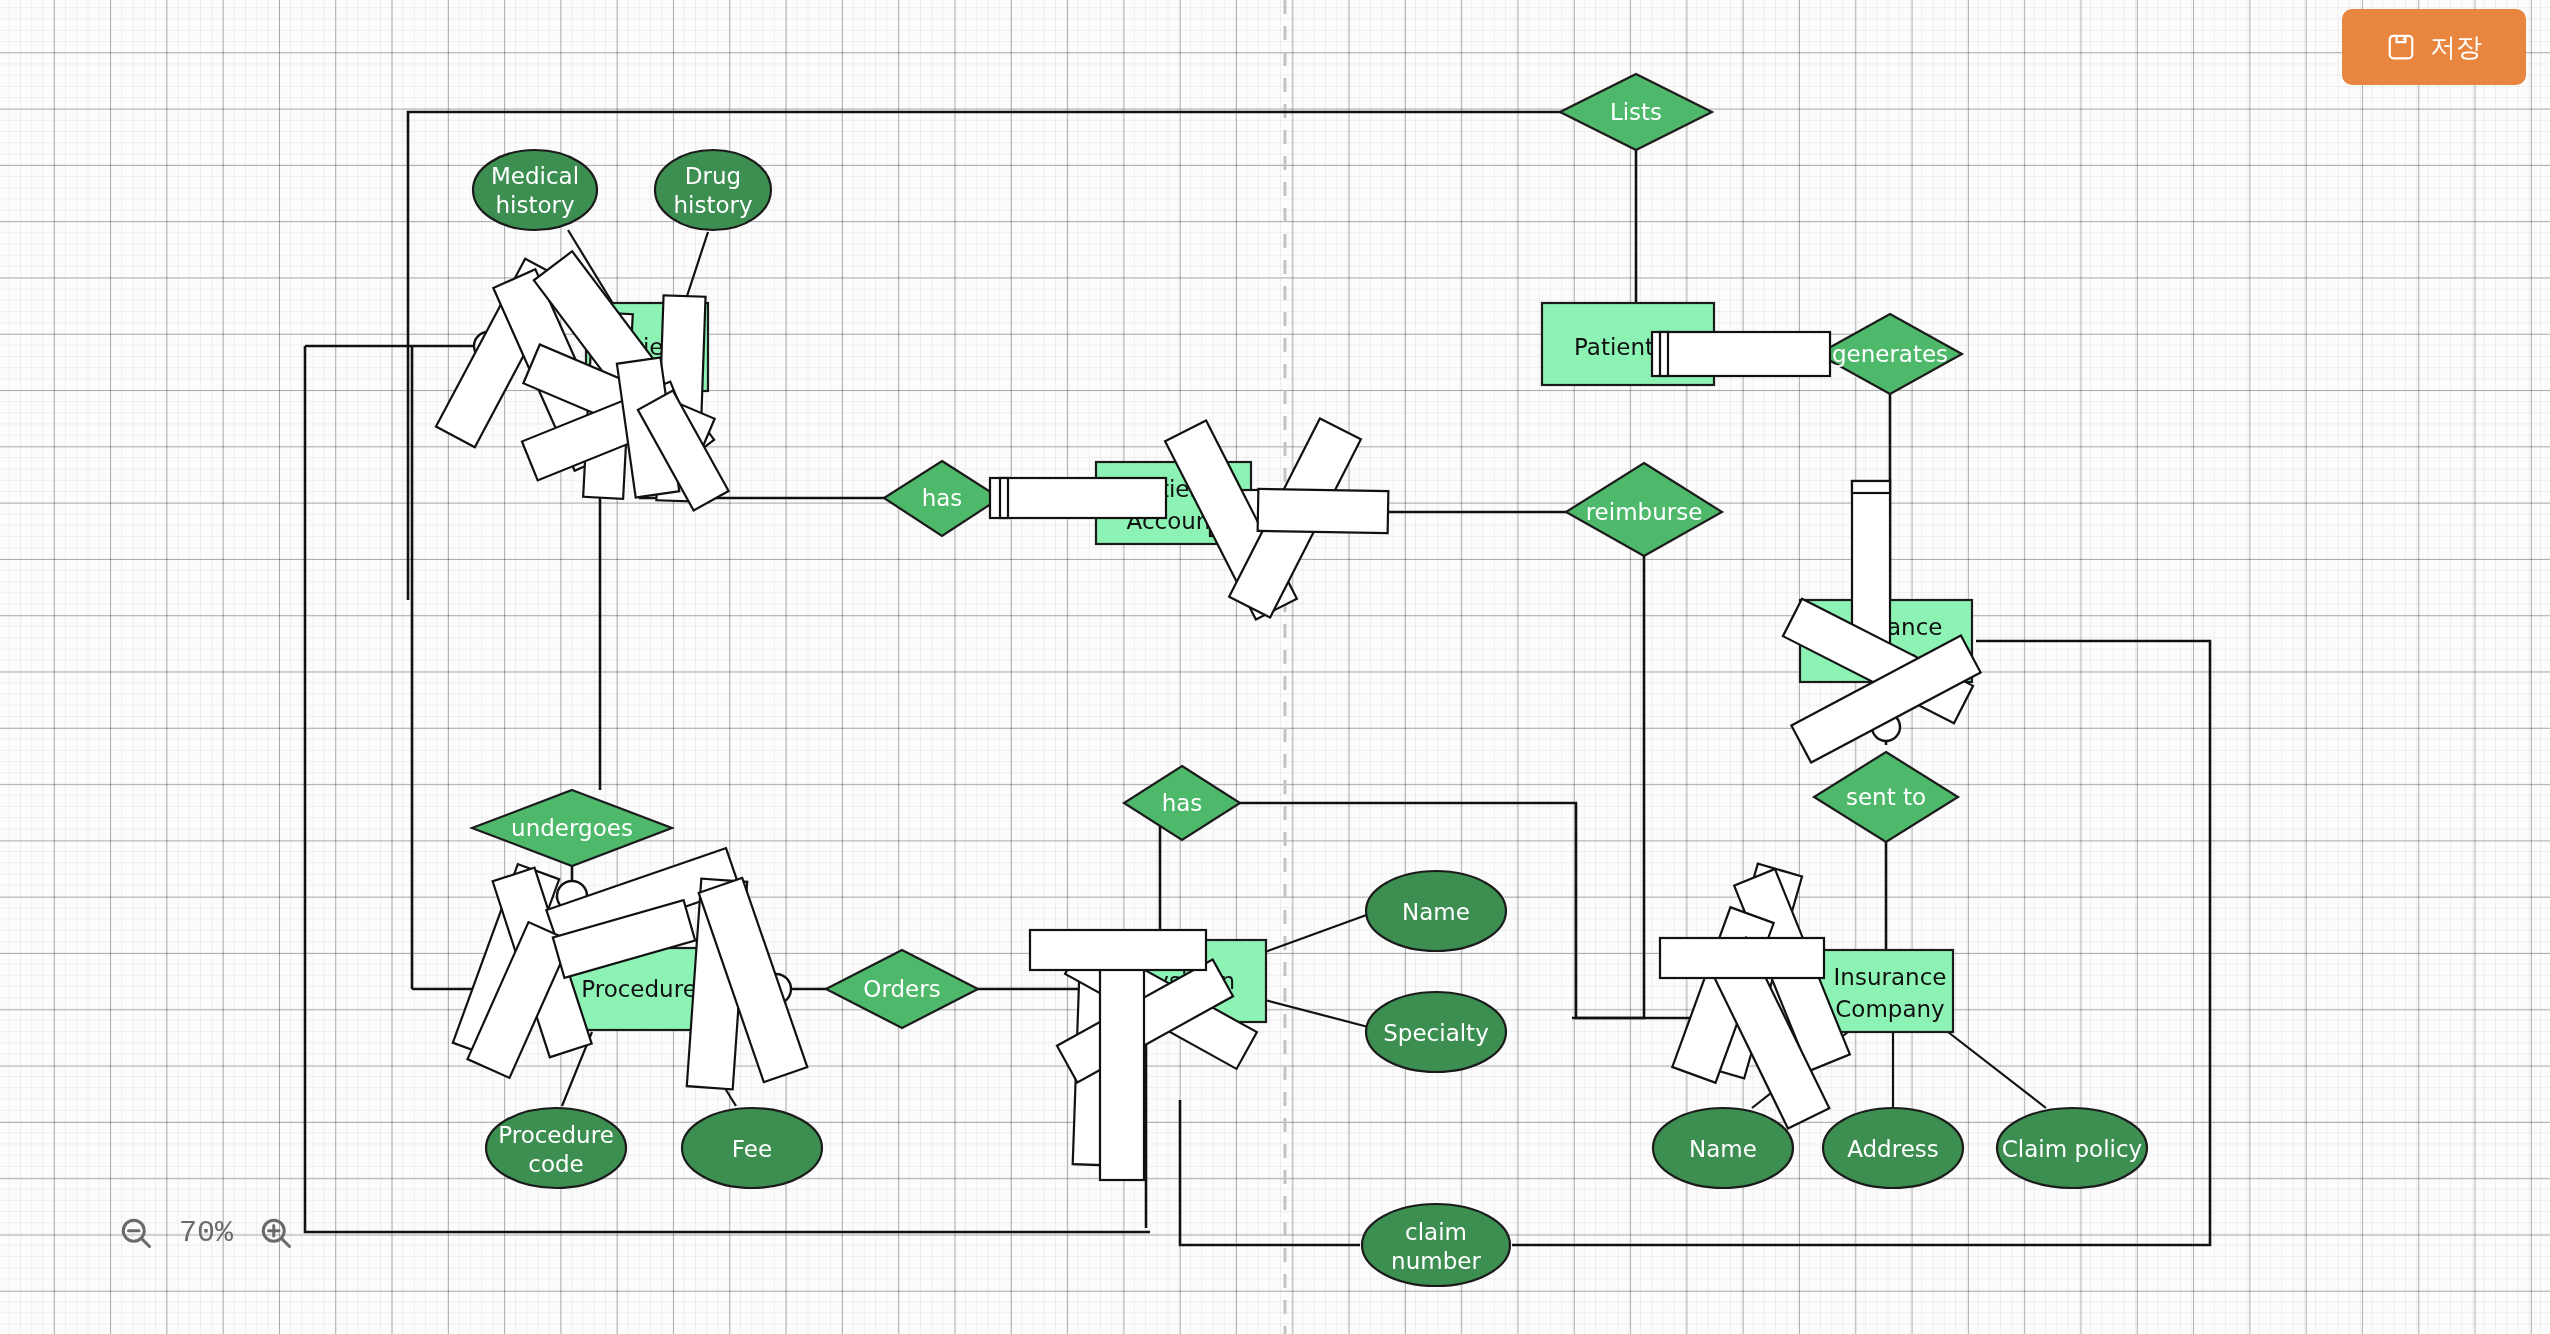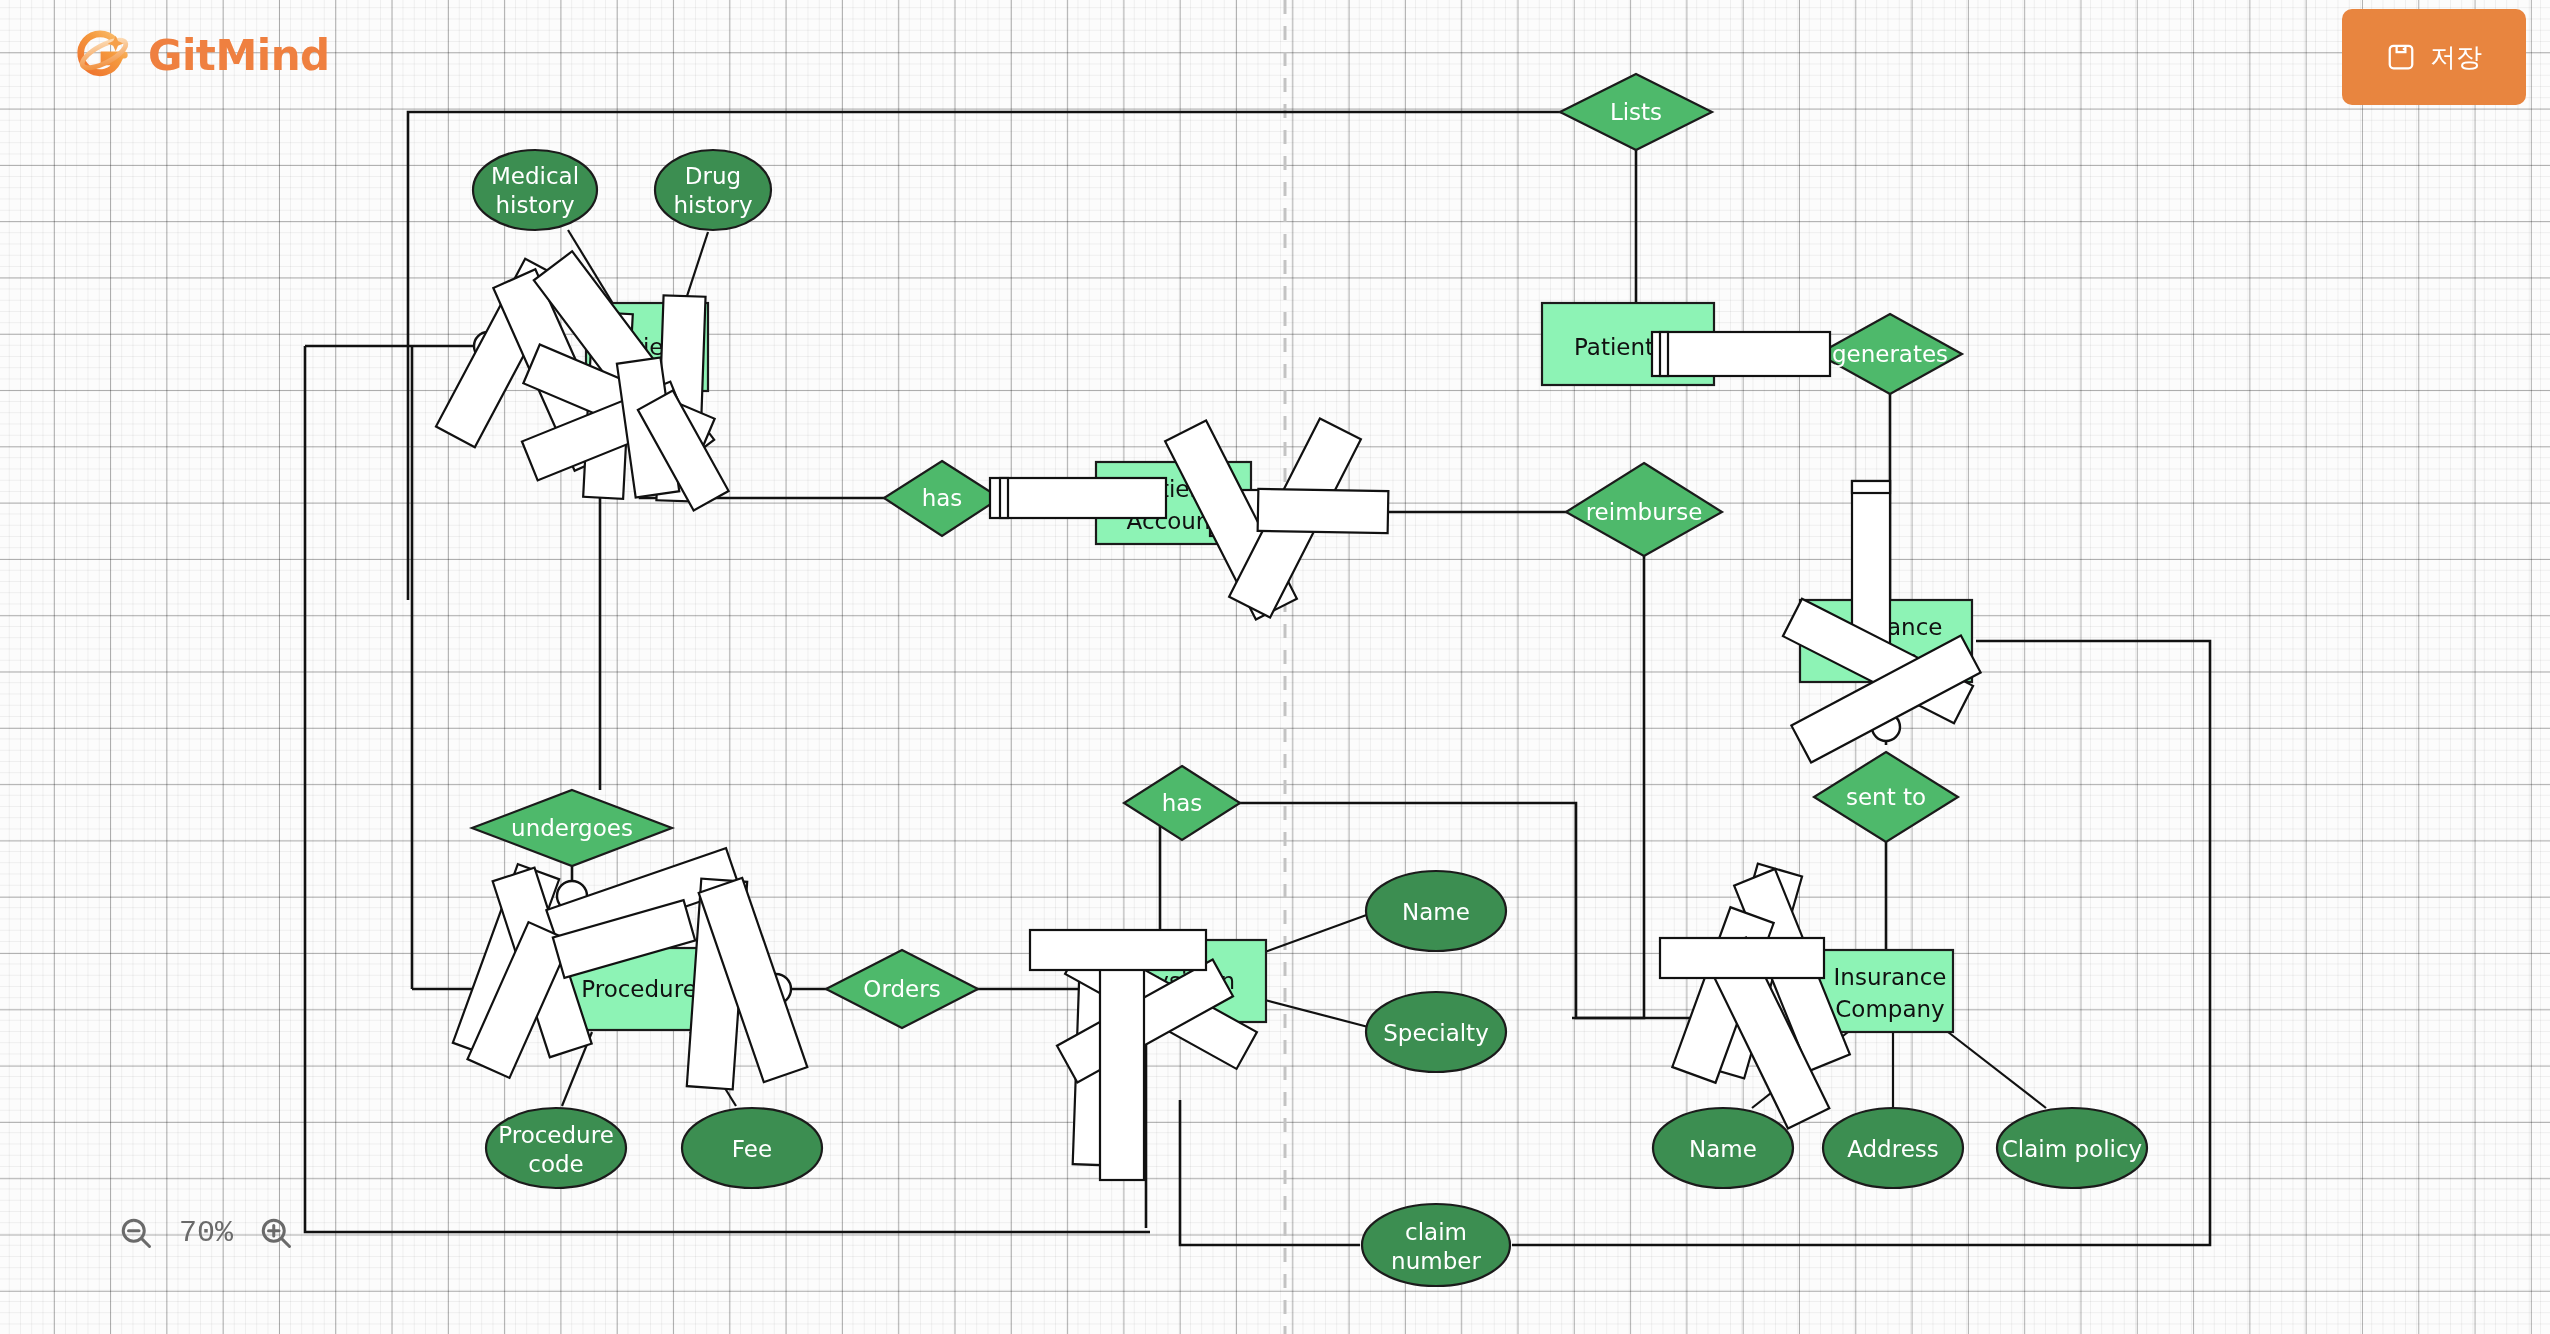--- a/index.html
+++ b/index.html
@@ -29,21 +29,21 @@
     z-index: 60;
   }
   #logo .mark { width: 62px; height: 62px; display:block; }
   #logo .wordmark {
     font-size: 42px; font-weight: 600; letter-spacing: -0.5px;
     color: #ef8040;
     font-family: "DejaVu Sans", "Liberation Sans", sans-serif;
   }
   #save-btn {
     position: absolute; right: 24px; top: 9px;
-    width: 184px; height: 96px;
+    width: 184px; height: 76px;
     background: #e8853f;
     border: none; border-radius: 10px;
     color: #fff; font-size: 26px;
     display: flex; align-items: center; justify-content: center; gap: 14px;
     cursor: pointer;
     font-family: "DejaVu Sans", "Liberation Sans", sans-serif;
     z-index: 60;
   }
 
   
@@ -325,39 +325,20 @@
         <rect class="ghost" x="1076" y="975" width="46" height="190" transform="rotate(2 1099 1070)"></rect>
         <rect class="ghost" x="1063" y="982" width="196" height="42" transform="rotate(29 1161 1003)"></rect>
         <rect class="ghost" x="1056" y="1000" width="178" height="42" transform="rotate(-29 1145 1021)"></rect>
         <rect class="ghost" x="1100" y="968" width="44" height="212" transform="rotate(0 1122 1074)"></rect>
         <rect class="ghost" x="1030" y="930" width="176" height="40"></rect>
       </g>
 
     </svg>
   </div>
 
-  <div id="logo">
-    <svg class="mark" viewBox="0 0 64 64">
-      <defs>
-        <linearGradient id="gmg" x1="0" y1="1" x2="1" y2="0">
-          <stop offset="0%" stop-color="#ee6f2d"></stop>
-          <stop offset="60%" stop-color="#f59a3e"></stop>
-          <stop offset="100%" stop-color="#fbc77a"></stop>
-        </linearGradient>
-        <linearGradient id="gmg2" x1="0" y1="1" x2="1" y2="0">
-          <stop offset="0%" stop-color="#f08a34"></stop>
-          <stop offset="100%" stop-color="#fde2c0"></stop>
-        </linearGradient>
-      </defs>
-      <path d="M44 17a20 20 0 1 0 3 22 l-14 0 l0 -7 l21 0" fill="none" stroke="url(#gmg)" stroke-width="7" stroke-linecap="round"></path>
-      <ellipse cx="33" cy="31" rx="25" ry="9" transform="rotate(-28 33 31)" fill="none" stroke="url(#gmg2)" stroke-width="5"></ellipse>
-      <path d="M45 12 l2.5 5.5 l5.5 2.5 l-5.5 2.5 l-2.5 5.5 l-2.5 -5.5 l-5.5 -2.5 l5.5 -2.5 z" fill="#f6a04a"></path>
-    </svg>
-    <span class="wordmark">GitMind</span>
-  </div>
 
   <button id="save-btn">
     <svg width="30" height="30" viewBox="0 0 24 24">
       <rect x="3" y="3" width="18" height="18" rx="3" fill="none" stroke="#ffffff" stroke-width="1.8"></rect>
       <path d="M8.5 3 v5 h7 v-5" fill="none" stroke="#ffffff" stroke-width="1.8"></path>
       <circle cx="14.3" cy="5.6" r="1" fill="#ffffff"></circle>
     </svg>
     <span>저장</span>
   </button>
 

